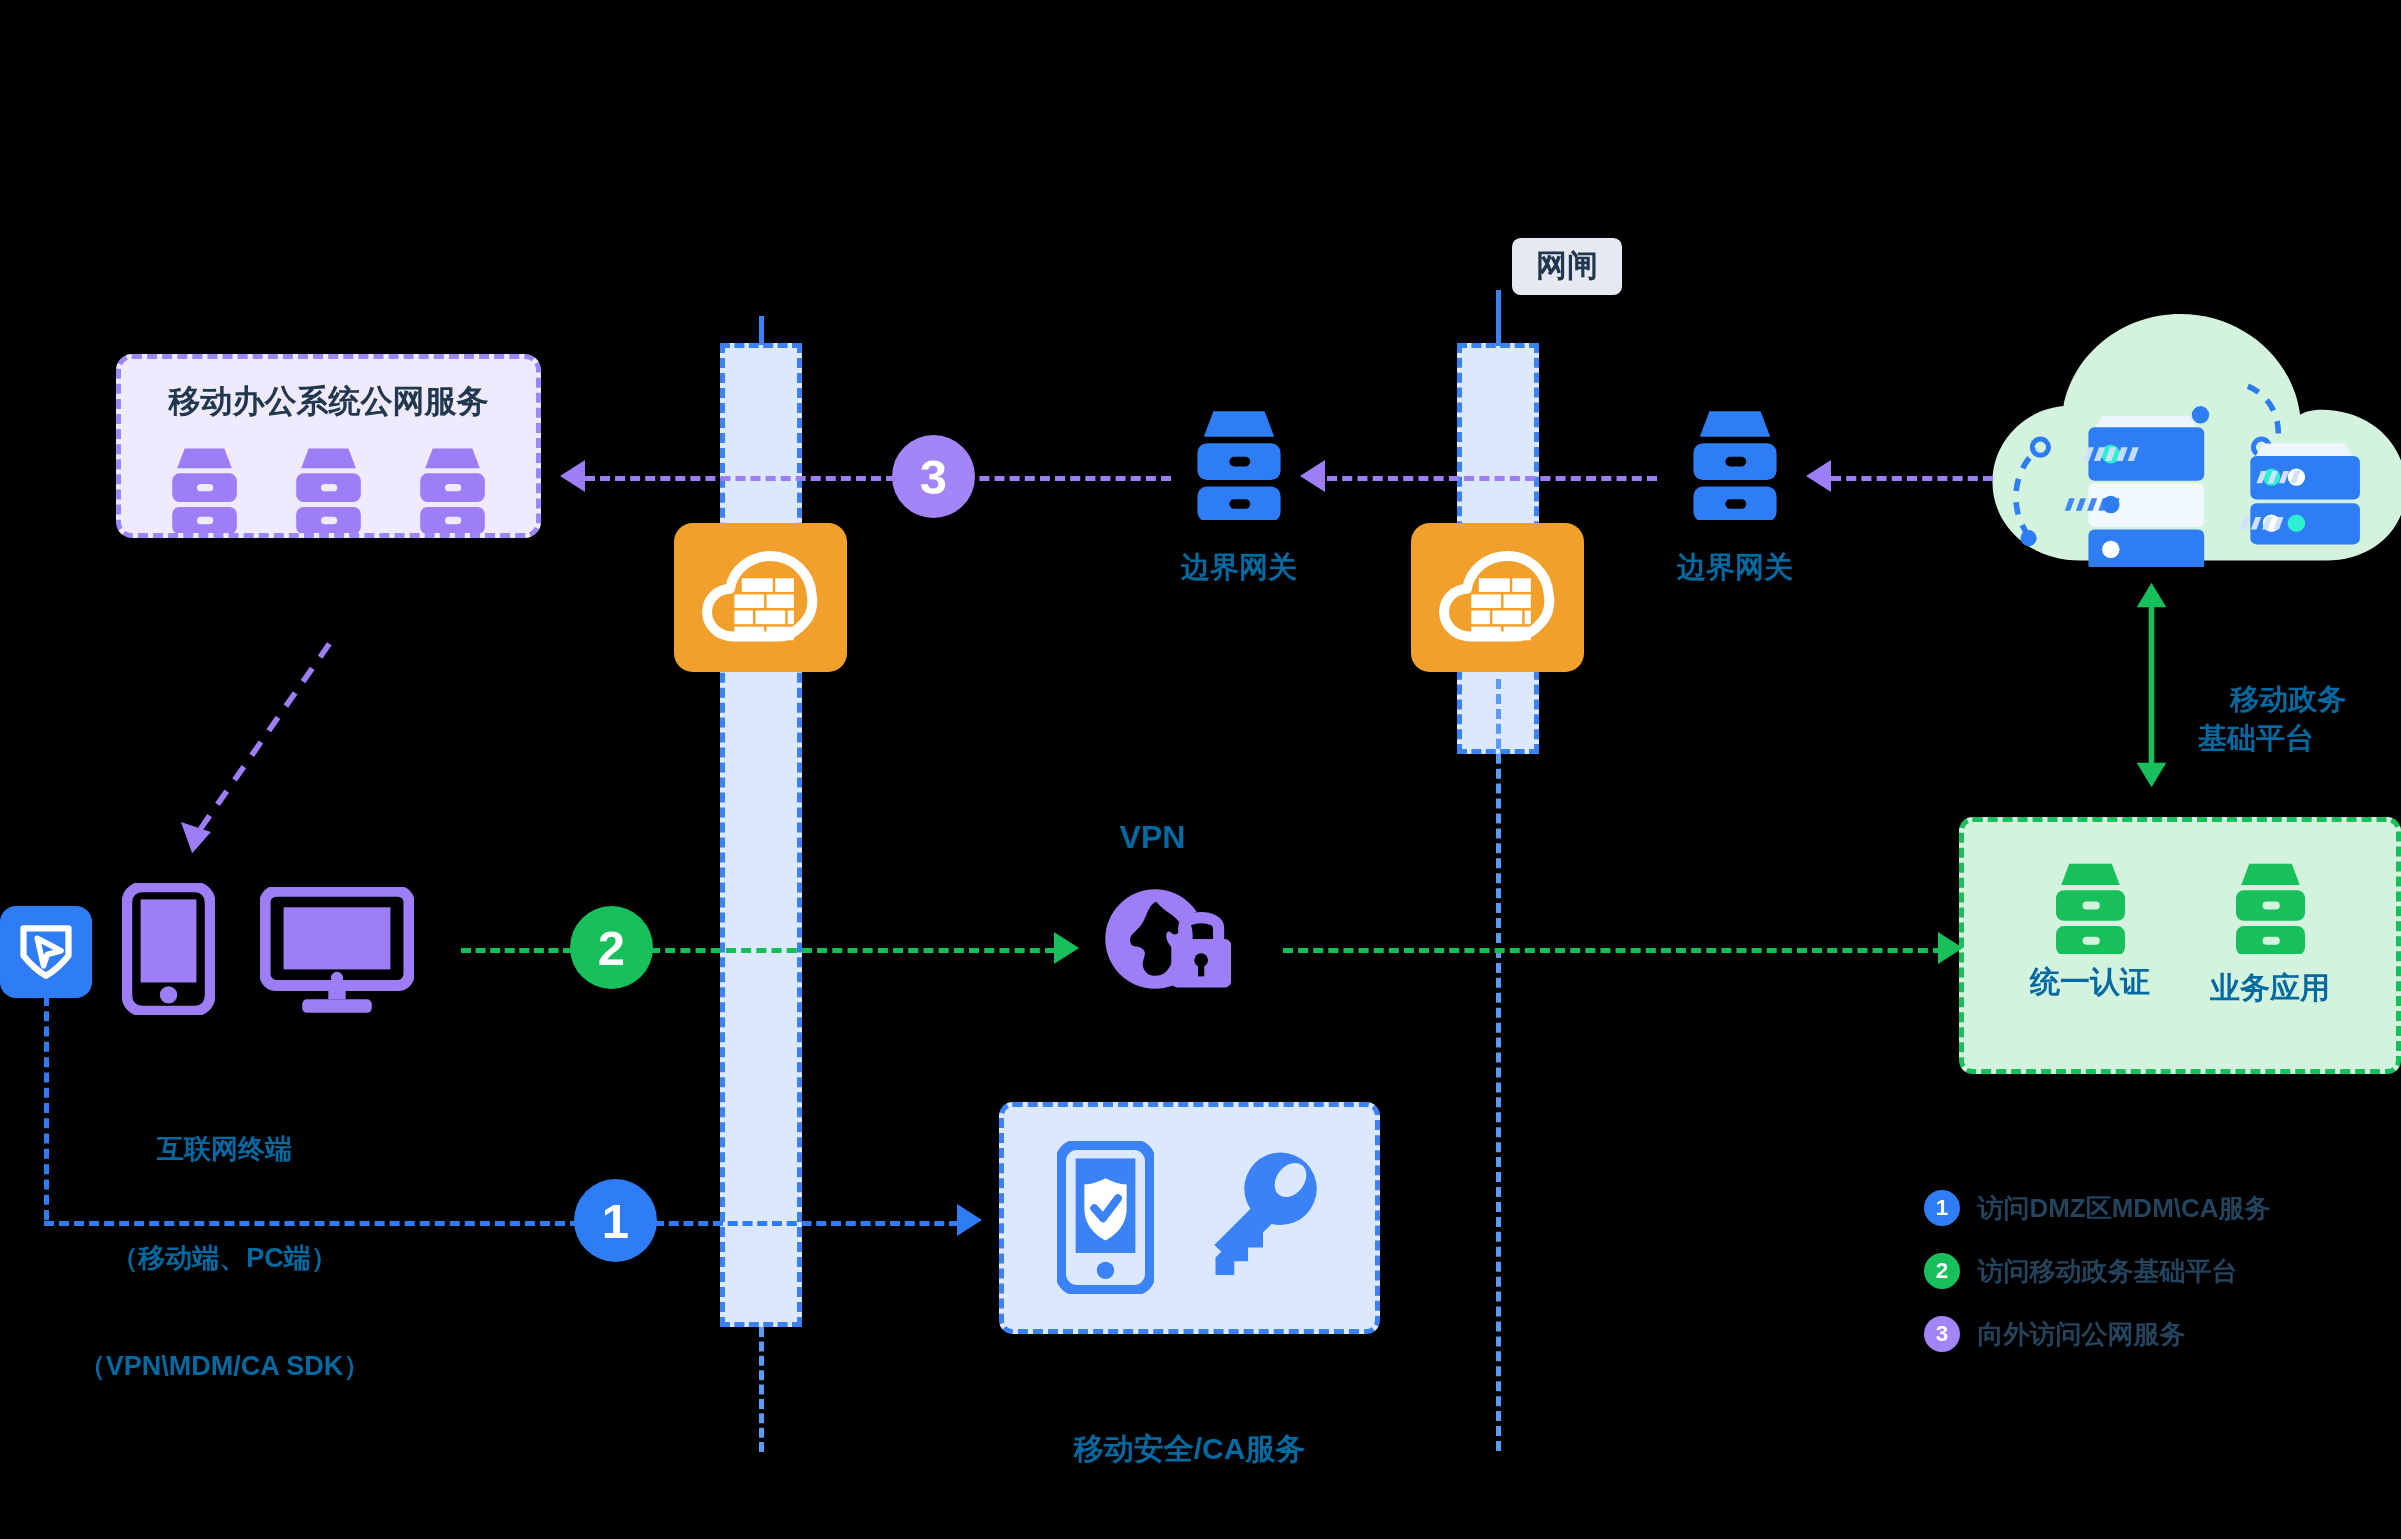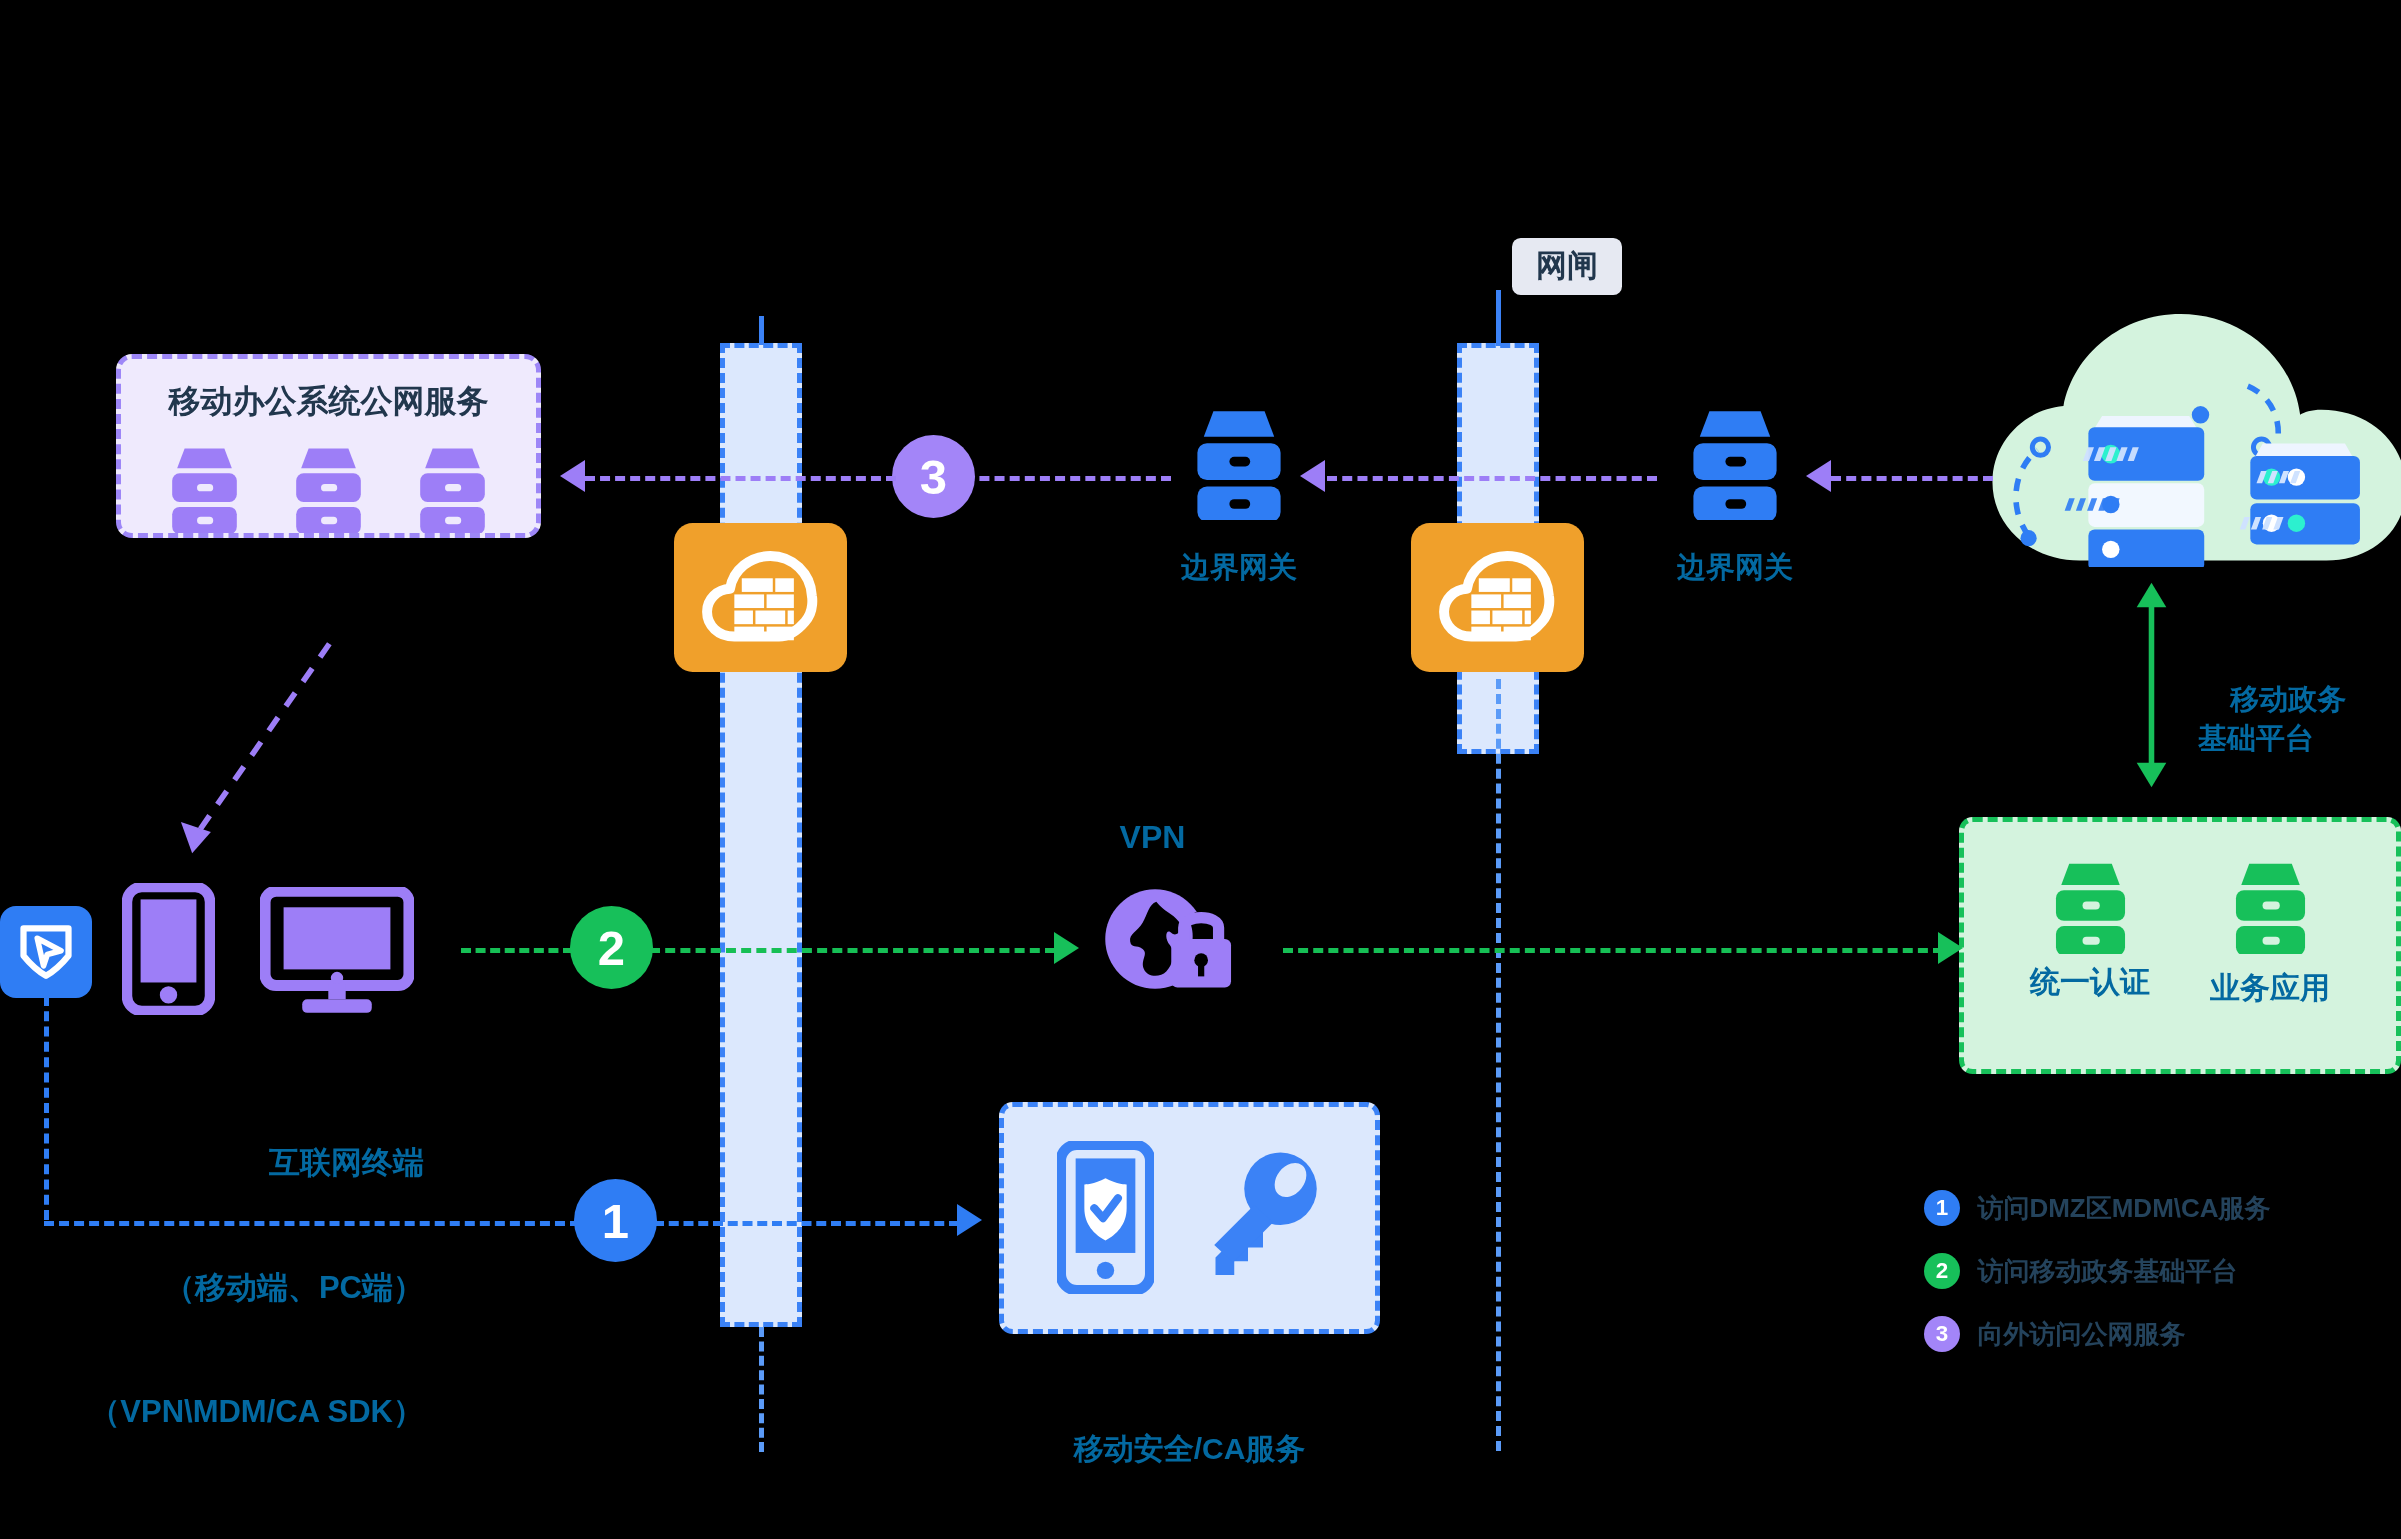--- a/index.html
+++ b/index.html
@@ -351,21 +351,21 @@
   <div class="abs" style="left:260px;top:887px;width:154px;height:130px;">
     <svg width="154" height="130" viewBox="0 0 248 208">
       <rect x="8" y="6" width="232" height="152" rx="18" fill="none" stroke="#9d7ef7" stroke-width="18"></rect>
       <rect x="38" y="32" width="172" height="100" fill="#9d7ef7"></rect>
       <circle cx="124" cy="146" r="10" fill="#9d7ef7"></circle>
       <rect x="110" y="156" width="28" height="24" fill="#9d7ef7"></rect>
       <rect x="68" y="180" width="112" height="22" rx="8" fill="#9d7ef7"></rect>
     </svg>
   </div>
 
-  <div class="abs tx" style="left:25px;top:1059px;width:399px;text-align:right;font-size:31px;line-height:1.34;">
+  <div class="abs tx" style="left:25px;top:1059px;width:399px;text-align:center;font-size:27px;line-height:1.34;">
     <div>互联网终端</div>
     <div>（移动端、PC端）</div>
     <div>（VPN\MDM/CA SDK）</div>
   </div>
 
   <div class="abs tx" style="left:1059px;top:816px;width:187px;text-align:center;font-size:32px;">VPN</div>
   <div class="abs" style="left:1104px;top:884px;width:137px;height:125px;">
     <svg width="137" height="125" viewBox="0 0 220 200">
       <path d="M82 8 C126 8 162 44 162 88 C162 132 126 168 82 168 C38 168 2 132 2 88 C2 44 38 8 82 8 Z" fill="#9d7ef7"></path>
       <path d="M84 28 C96 44 110 46 120 60 C130 74 116 86 108 78 C100 70 96 86 106 98 C116 110 110 130 100 140 C90 150 70 150 64 136 C58 122 72 112 62 104 C52 96 44 104 42 92 C40 80 54 76 62 62 C70 48 72 32 84 28 Z" fill="#000"></path>

